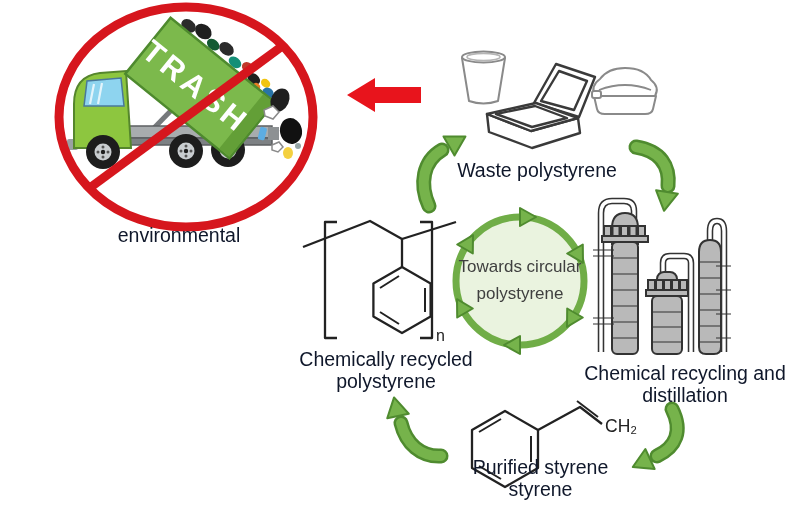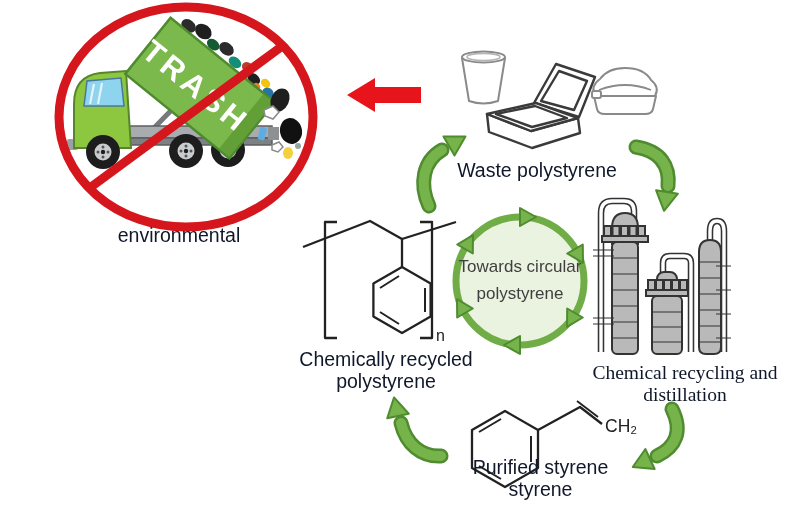--- a/index.html
+++ b/index.html
@@ -210,21 +210,21 @@
   <ellipse cx="186" cy="117" rx="127" ry="110" fill="none" stroke="#d6161d" stroke-width="9"></ellipse>
   <line x1="281" y1="47" x2="91" y2="187" stroke="#d6161d" stroke-width="9"></line>
 </svg>
 
   <div class="stage-label" id="reduce-label" style="left:73px;top:222px;width:212px;">
     <div>environmental</div>
   </div>
 
   <div class="stage-label" style="left:417px;top:159px;width:240px;"><span>Waste polystyrene</span></div>
 
-  <div class="stage-label" style="left:580px;top:362px;width:210px;font-family:Liberation Serif, serif;">
+  <div class="stage-label" style="left:580px;top:362px;width:210px;">
     <div>Chemical recycling and</div>
     <div>distillation</div>
   </div>
 
   <div class="stage-label" style="left:438px;top:456px;width:205px;">
     <div>Purified styrene</div>
     <div>styrene</div>
   </div>
 
   <div class="stage-label" style="left:291px;top:348px;width:190px;">

